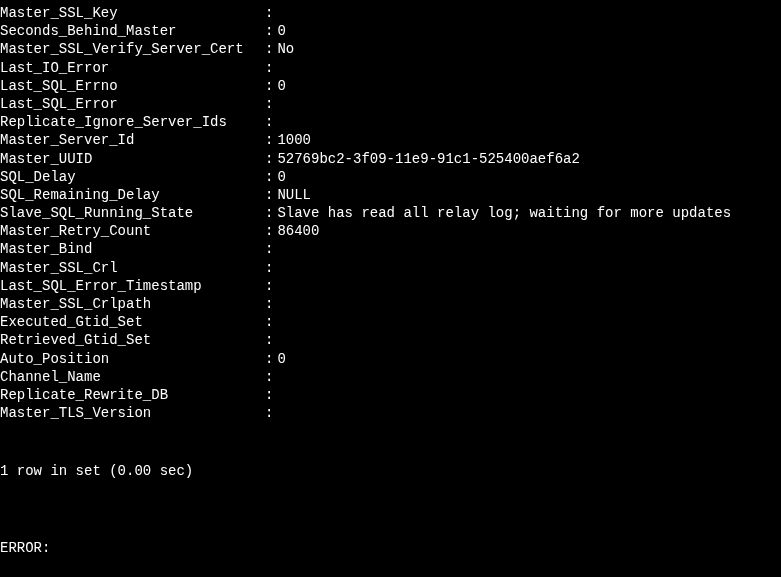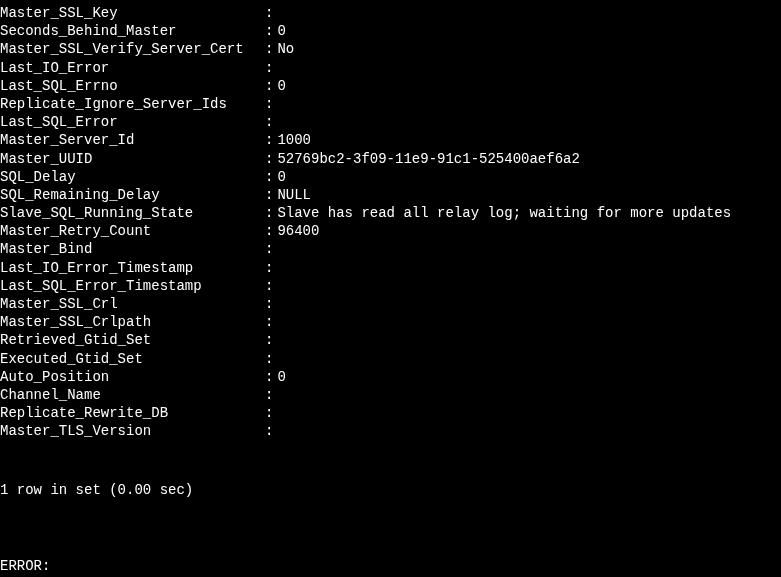--- a/index.html
+++ b/index.html
@@ -43,35 +43,34 @@
   </style>
 </head>
 <body>
 
 <div id="status-block">
     <div class="status-line"><span class="label">Master_SSL_Key</span><span class="colon">:</span><span class="value"></span></div>
     <div class="status-line"><span class="label">Seconds_Behind_Master</span><span class="colon">:</span><span class="value">0</span></div>
     <div class="status-line"><span class="label">Master_SSL_Verify_Server_Cert</span><span class="colon">:</span><span class="value">No</span></div>
     <div class="status-line"><span class="label">Last_IO_Error</span><span class="colon">:</span><span class="value"></span></div>
     <div class="status-line"><span class="label">Last_SQL_Errno</span><span class="colon">:</span><span class="value">0</span></div>
+    <div class="status-line"><span class="label">Last_SQL_Error</span><span class="colon">:</span><span class="value"></span></div>
     <div class="status-line"><span class="label">Replicate_Ignore_Server_Ids</span><span class="colon">:</span><span class="value"></span></div>
-    <div class="status-line"><span class="label">Last_SQL_Error</span><span class="colon">:</span><span class="value"></span></div>
     <div class="status-line"><span class="label">Master_Server_Id</span><span class="colon">:</span><span class="value">1000</span></div>
     <div class="status-line"><span class="label">Master_UUID</span><span class="colon">:</span><span class="value">52769bc2-3f09-11e9-91c1-525400aef6a2</span></div>
     <div class="status-line"><span class="label">SQL_Delay</span><span class="colon">:</span><span class="value">0</span></div>
     <div class="status-line"><span class="label">SQL_Remaining_Delay</span><span class="colon">:</span><span class="value">NULL</span></div>
     <div class="status-line"><span class="label">Slave_SQL_Running_State</span><span class="colon">:</span><span class="value">Slave has read all relay log; waiting for more updates</span></div>
-    <div class="status-line"><span class="label">Master_Retry_Count</span><span class="colon">:</span><span class="value">96400</span></div>
+    <div class="status-line"><span class="label">Master_Retry_Count</span><span class="colon">:</span><span class="value">86400</span></div>
     <div class="status-line"><span class="label">Master_Bind</span><span class="colon">:</span><span class="value"></span></div>
-    <div class="status-line"><span class="label">Last_IO_Error_Timestamp</span><span class="colon">:</span><span class="value"></span></div>
+    <div class="status-line"><span class="label">Master_SSL_Crl</span><span class="colon">:</span><span class="value"></span></div>
     <div class="status-line"><span class="label">Last_SQL_Error_Timestamp</span><span class="colon">:</span><span class="value"></span></div>
-    <div class="status-line"><span class="label">Master_SSL_Crl</span><span class="colon">:</span><span class="value"></span></div>
     <div class="status-line"><span class="label">Master_SSL_Crlpath</span><span class="colon">:</span><span class="value"></span></div>
+    <div class="status-line"><span class="label">Executed_Gtid_Set</span><span class="colon">:</span><span class="value"></span></div>
     <div class="status-line"><span class="label">Retrieved_Gtid_Set</span><span class="colon">:</span><span class="value"></span></div>
-    <div class="status-line"><span class="label">Executed_Gtid_Set</span><span class="colon">:</span><span class="value"></span></div>
     <div class="status-line"><span class="label">Auto_Position</span><span class="colon">:</span><span class="value">0</span></div>
     <div class="status-line"><span class="label">Channel_Name</span><span class="colon">:</span><span class="value"></span></div>
     <div class="status-line"><span class="label">Replicate_Rewrite_DB</span><span class="colon">:</span><span class="value"></span></div>
     <div class="status-line"><span class="label">Master_TLS_Version</span><span class="colon">:</span><span class="value"></span></div>
   </div>
 
 <div class="footer">1 row in set (0.00 sec)</div>
 <div class="blank"></div>
 <div class="footer">ERROR:</div>
 <div class="footer">No query specified</div>

